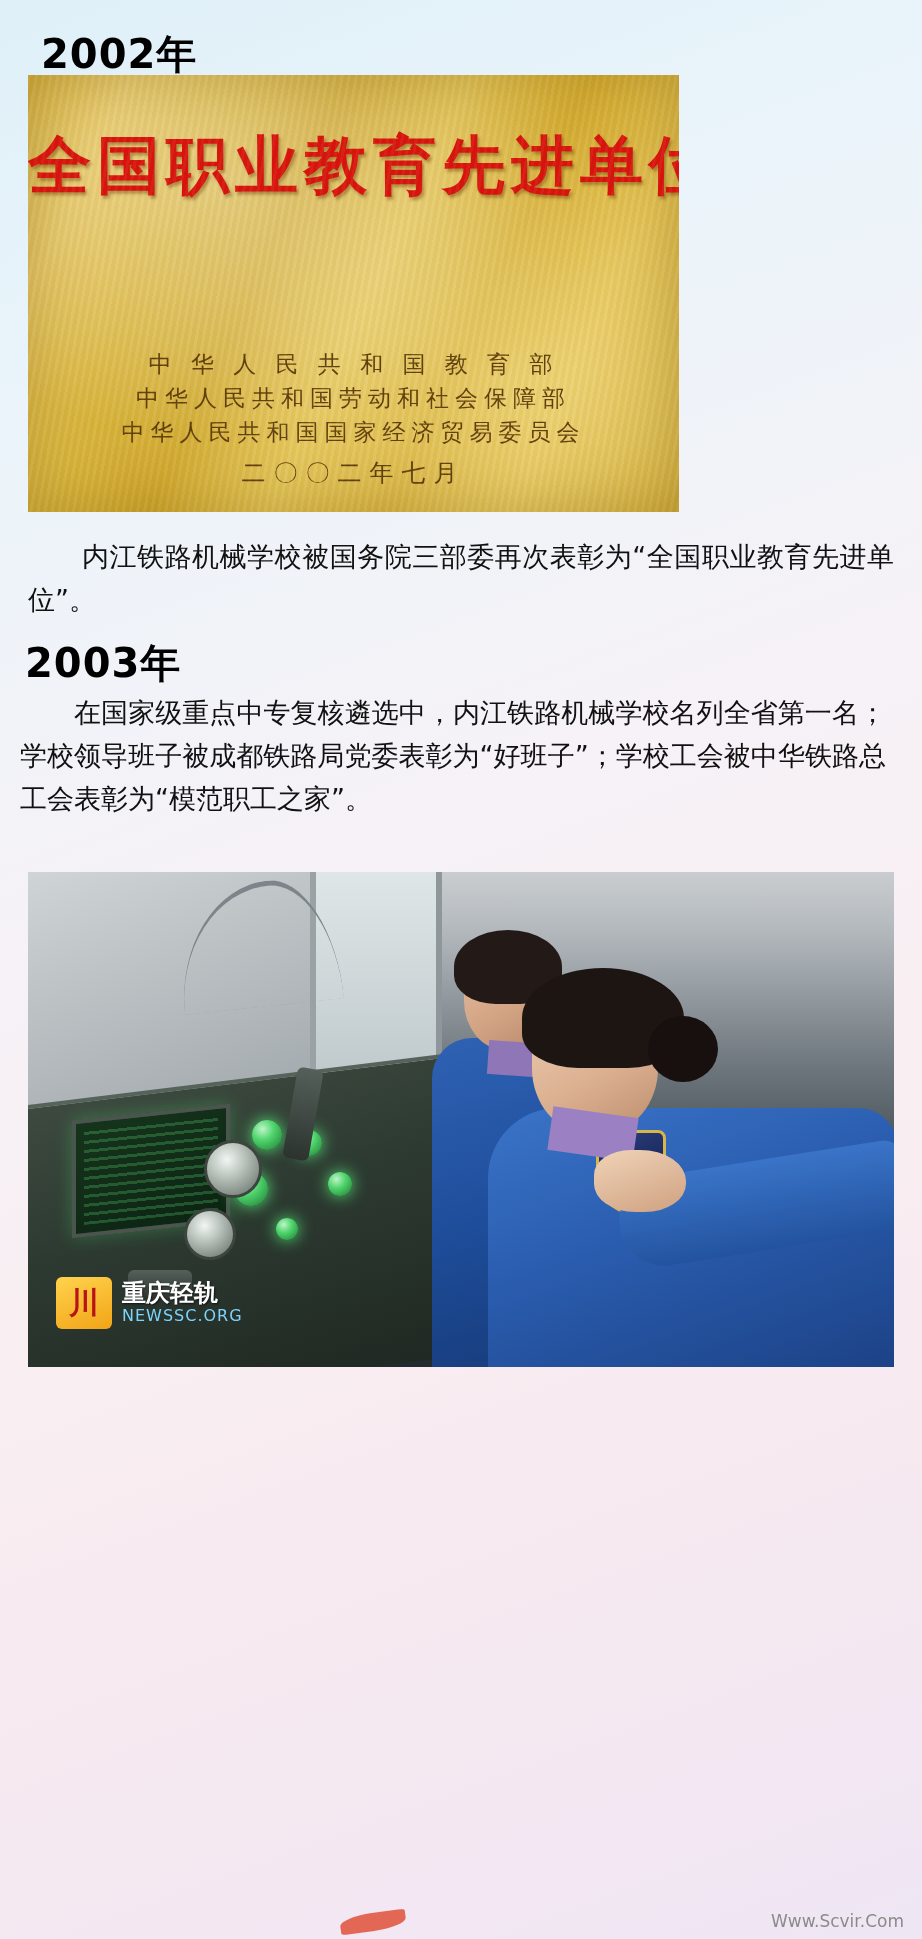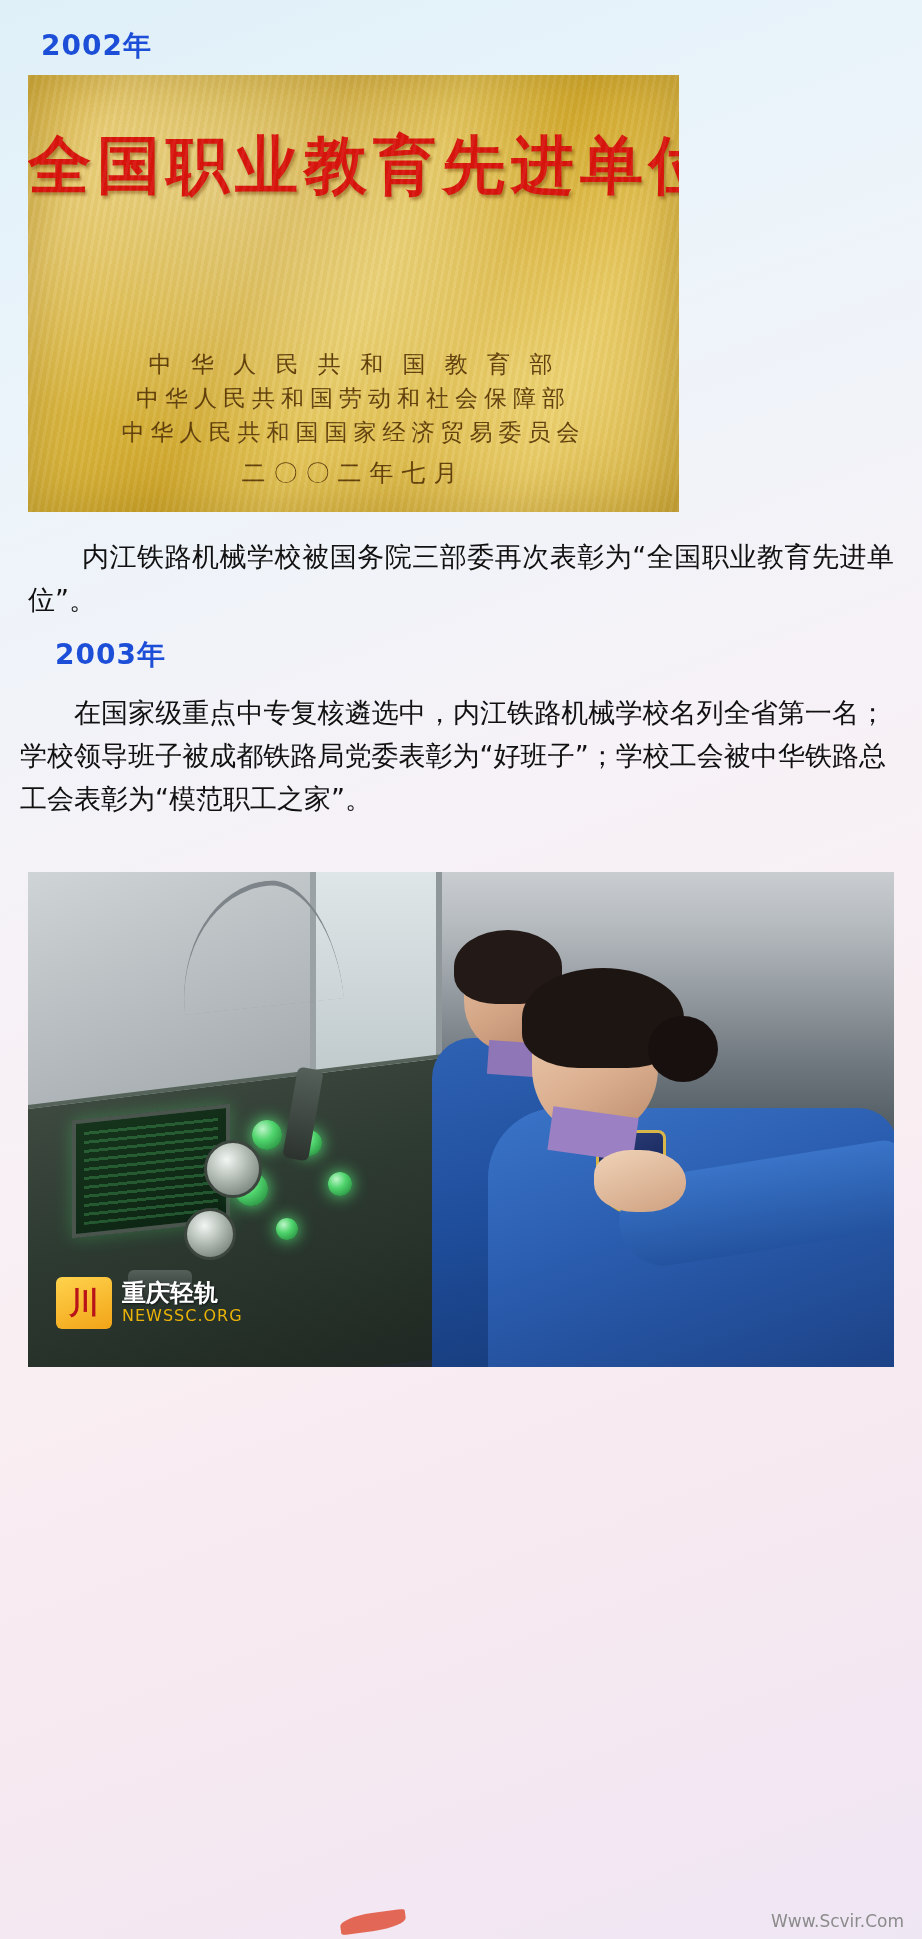--- a/index.html
+++ b/index.html
@@ -17,23 +17,23 @@
 
   .page {
     position: relative;
     width: 922px;
     height: 1939px;
     box-sizing: border-box;
     padding: 0 30px;
   }
 
   .year-heading {
-    color: #1d4ed8;
+    color: #000000;
     font-weight: bold;
-    font-size: 28px;
+    font-size: 40px;
     letter-spacing: 1px;
     margin: 0;
     padding: 0;
   }
 
   #year-2002-heading {
     position: absolute;
     left: 41px;
     top: 27px;
   }
@@ -110,21 +110,21 @@
 
   #para-2002 {
     left: 28px;
     top: 508px;
     width: 866px;
     text-indent: 54px;
   }
 
   #year-2003-heading {
     position: absolute;
-    left: 55px;
+    left: 25px;
     top: 636px;
   }
 
   #para-2003 {
     left: 20px;
     top: 683px;
     width: 866px;
     text-indent: 54px;
     margin-top: 8px;
   }
@@ -375,21 +375,21 @@
     font-family: "DejaVu Serif", "Liberation Serif", serif;
   }
   .wm-text-top {
     color: #ffffff;
     font-size: 24px;
     font-weight: bold;
     text-shadow: 1px 1px 2px rgba(0,0,0,0.6);
     line-height: 26px;
   }
   .wm-text-bot {
-    color: #eab308;
+    color: #7dd3fc;
     font-size: 16px;
     letter-spacing: 1px;
     line-height: 20px;
   }
 
   #para-photo {
     left: 28px;
     top: 1388px;
     width: 866px;
     font-size: 28px;

